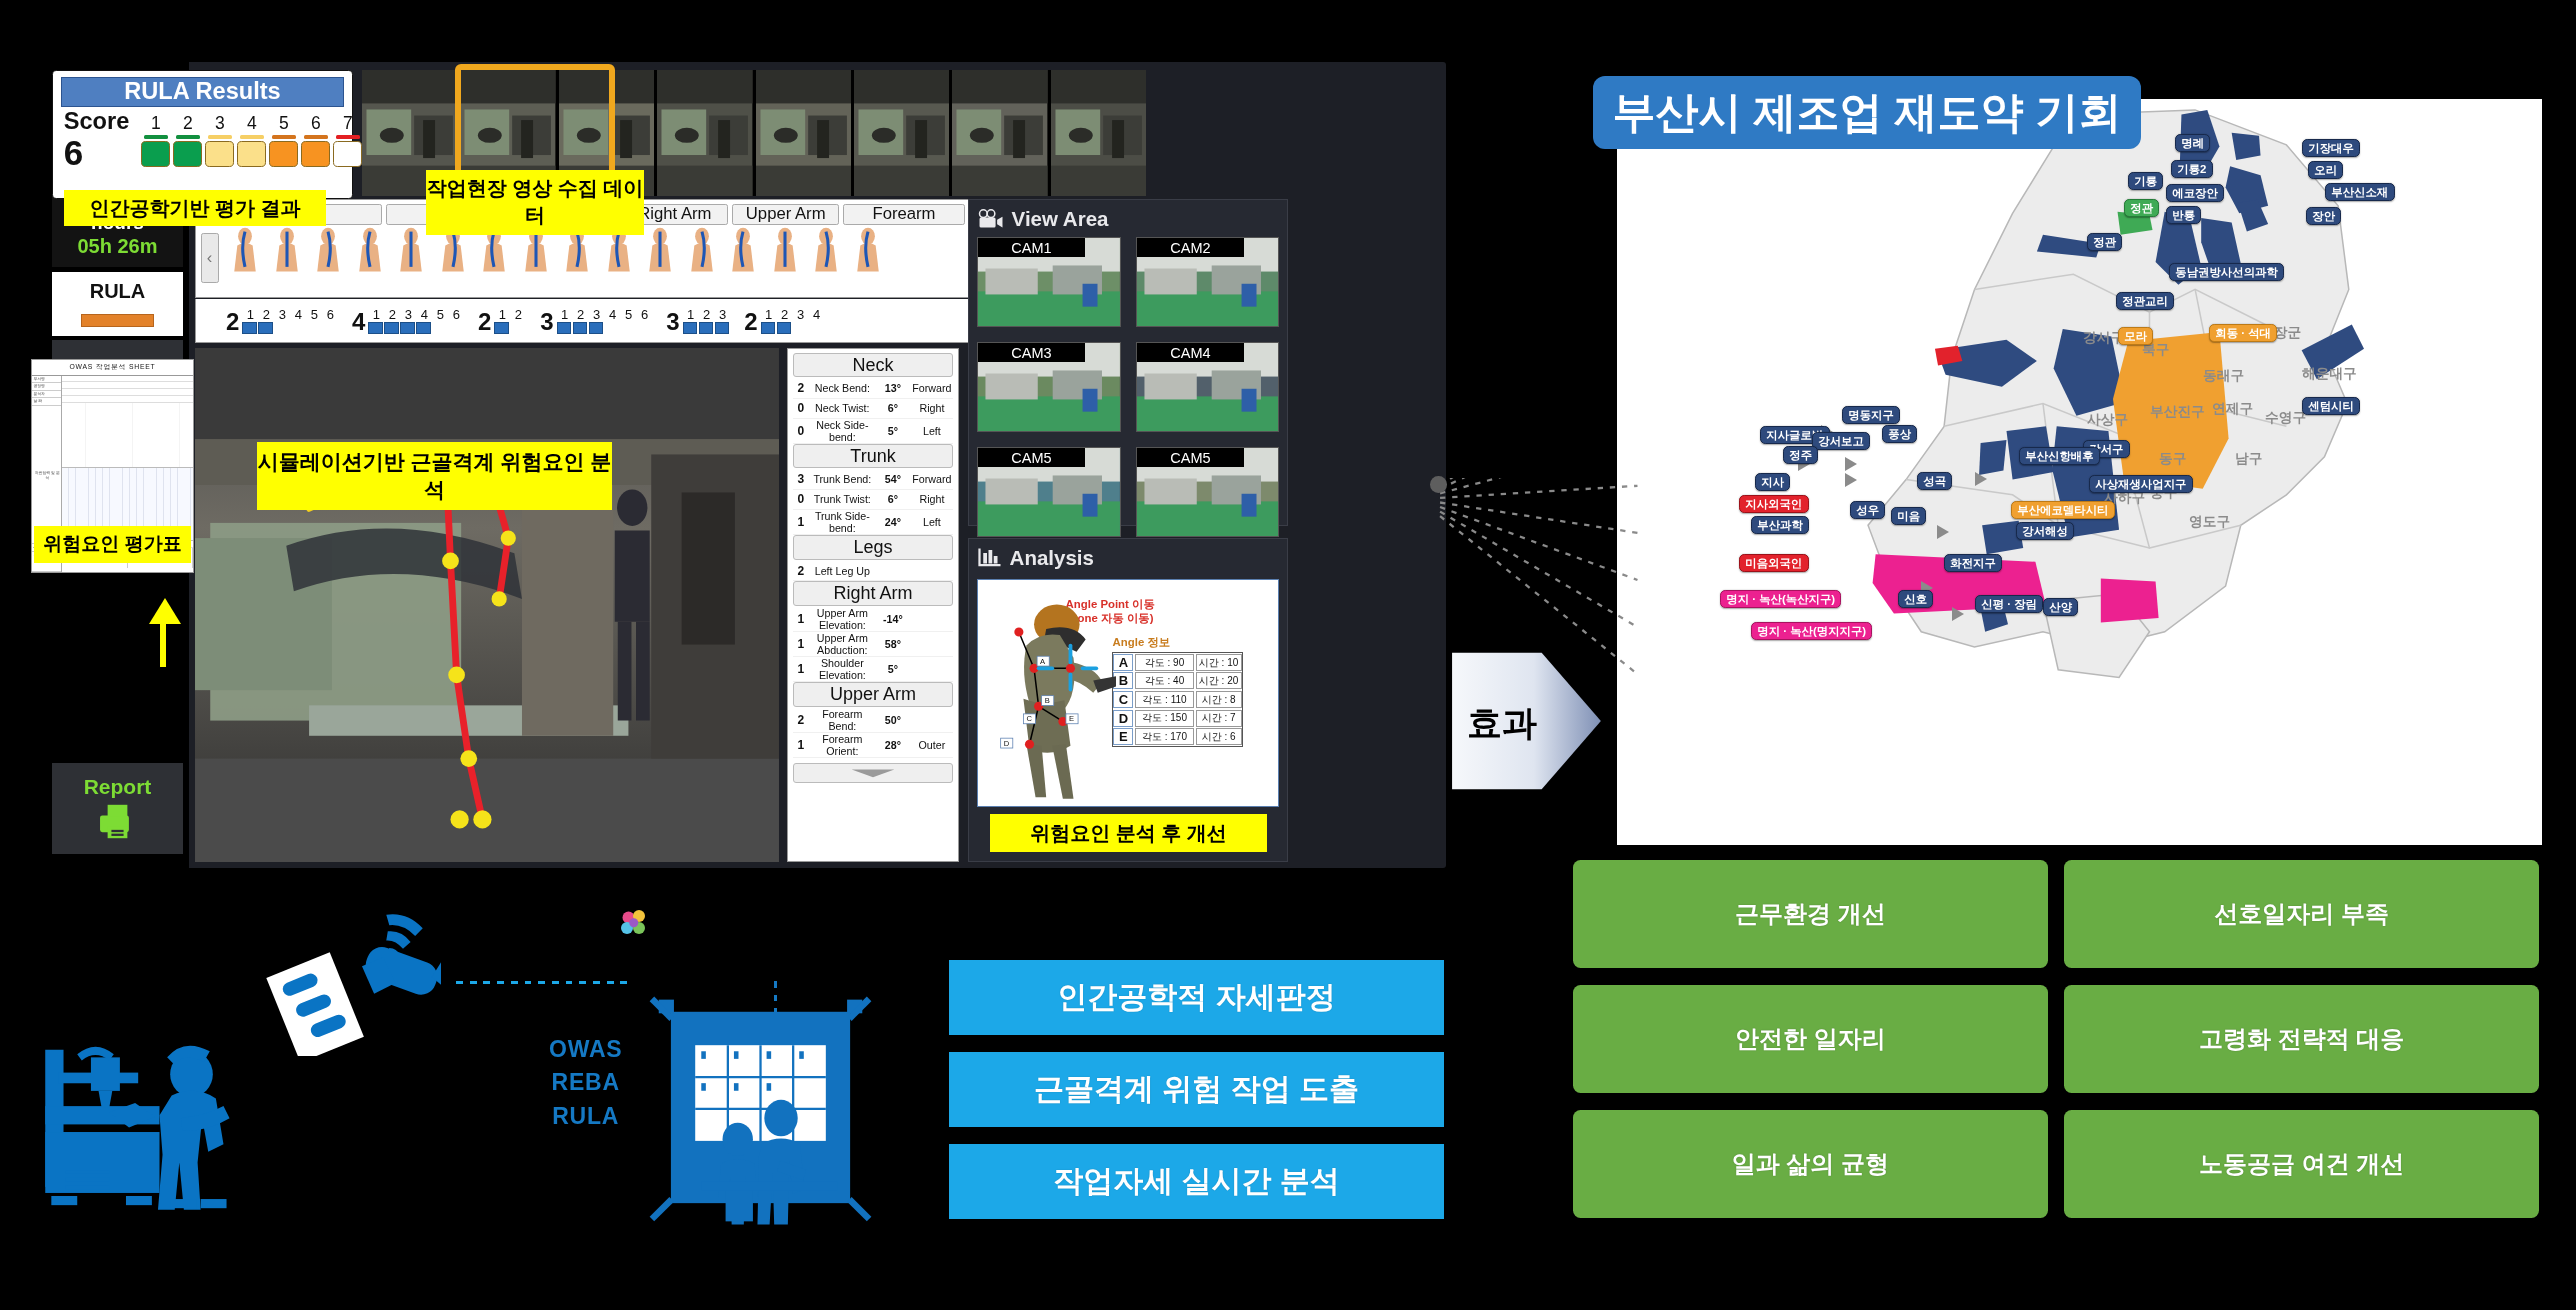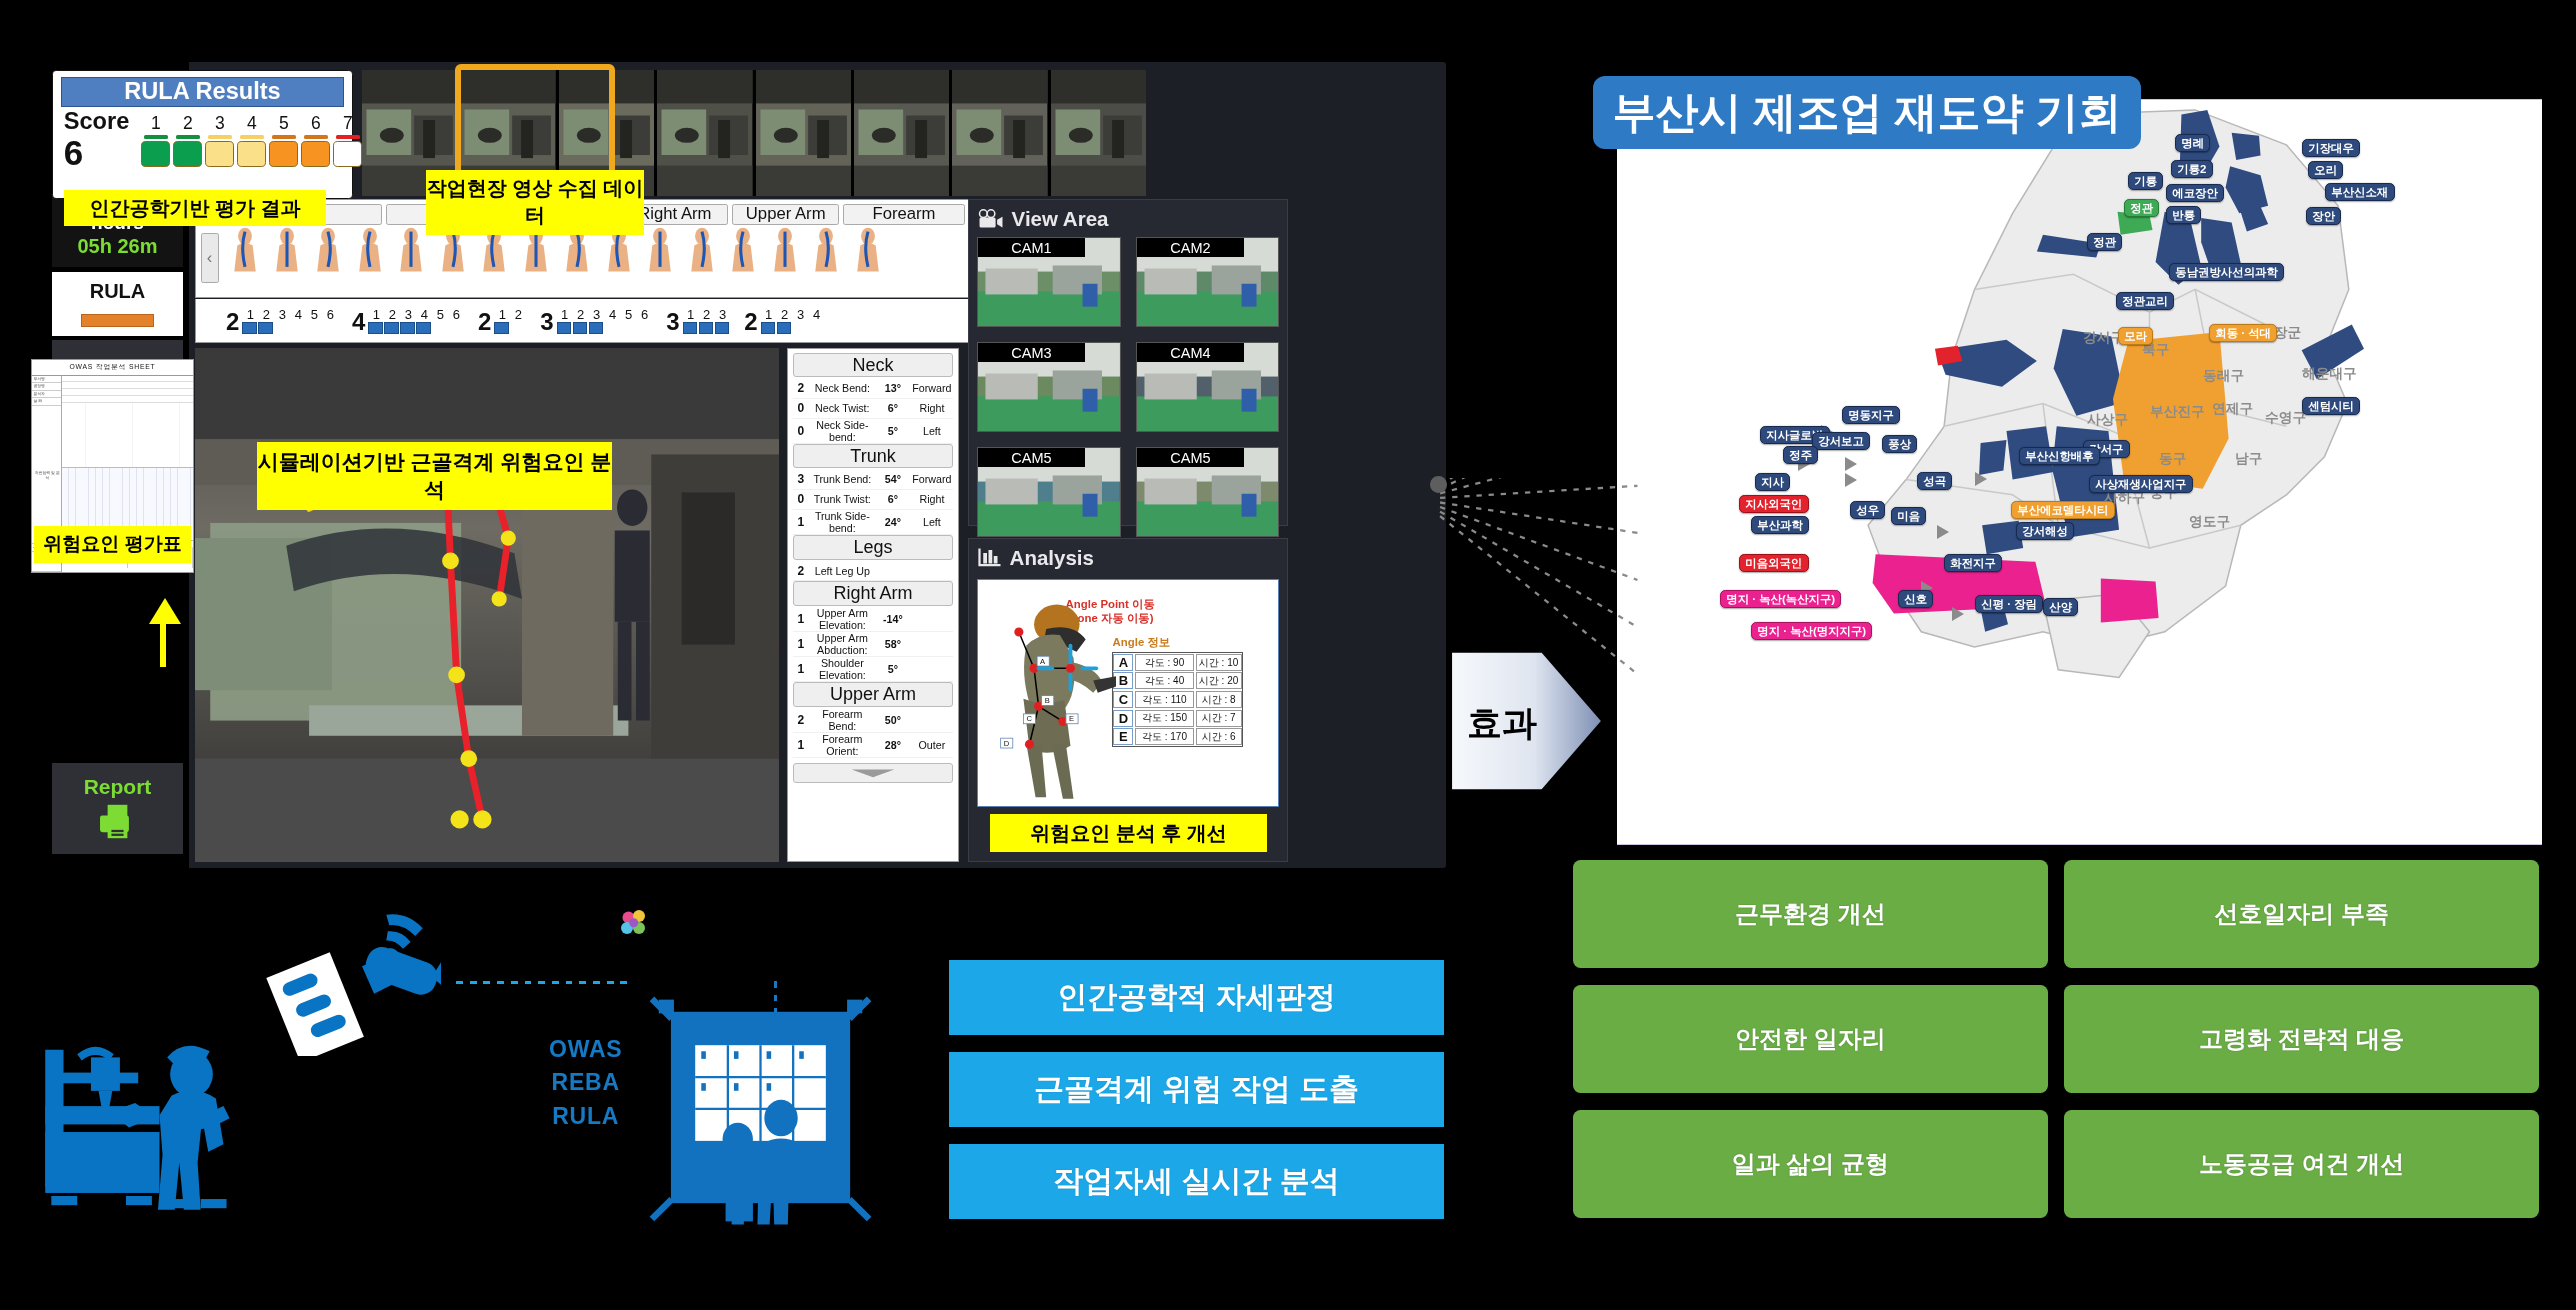--- a/index.html
+++ b/index.html
@@ -145,21 +145,21 @@
      font-size:20px; font-weight:bold; text-align:center; padding:5.3px 0; z-index:5; }
 
   
   #effect-arrow { position:absolute; left:1452px; top:639px; width:152px; height:164px; z-index:3; }
   #effect-text { position:absolute; left:1467px; top:700px; font-size:35px; font-weight:bold; color:#000; z-index:4; }
 
   
   #map-title { position:absolute; left:1593px; top:76px; width:548px; height:73px;
      background:#2f7ac4; border-radius:12px; color:#fff; font-size:43px; font-weight:bold;
      display:flex; align-items:center; justify-content:center; z-index:6; }
-  #map-panel { position:absolute; left:1617px; top:99px; width:925px; height:746px; background:#4c1d95; }
+  #map-panel { position:absolute; left:1617px; top:99px; width:925px; height:746px; background:#ffffff; }
   #map-inner { position:absolute; inset:0; overflow:hidden; }
   .mlabel { position:absolute; font-size:11.4px; font-weight:bold; color:#fff; white-space:nowrap;
      padding:1.5px 5.3px; border-radius:5.3px; line-height:1.1; z-index:5;
      box-shadow: 0 0.8px 1.5px rgba(0,0,0,.35); }
   .m-navy { background:#2e4a7d; border:0.8px solid #17294c; }
   .m-red  { background:#e2222c; border:0.8px solid #9c1119; }
   .m-org  { background:#f0a030; border:0.8px solid #bd7a16; }
   .m-pink { background:#ec2190; border:0.8px solid #a8125f; }
   .m-green{ background:#3faa55; border:0.8px solid #247c38; }
   .mgray { position:absolute; font-size:13.7px; color:#8b8b8b; font-weight:bold; white-space:nowrap; z-index:4;}
@@ -1013,21 +1013,21 @@
           <div class="mlabel m-navy" style="left: 549px; top: 107px;">반룡</div>
           <div class="mlabel m-navy" style="left: 689px; top: 108px;">장안</div>
           <div class="mlabel m-navy" style="left: 470px; top: 134px;">정관</div>
           <div class="mlabel m-navy" style="left: 552px; top: 164px;">동남권방사선의과학</div>
           <div class="mlabel m-navy" style="left: 499px; top: 193px;">정관교리</div>
           <div class="mlabel m-org" style="left: 501px; top: 228px;">모라</div>
           <div class="mlabel m-org" style="left: 592px; top: 225px;">회동 · 석대</div>
           <div class="mlabel m-navy" style="left: 225px; top: 307px;">명동지구</div>
           <div class="mlabel m-navy" style="left: 143px; top: 327px;">지사글로벌</div>
           <div class="mlabel m-navy" style="left: 195px; top: 333px;">강서보고</div>
-          <div class="mlabel m-navy" style="left: 265px; top: 336px;">풍상</div>
+          <div class="mlabel m-navy" style="left: 265px; top: 326px;">풍상</div>
           <div class="mlabel m-navy" style="left: 466px; top: 341px;">강서구</div>
           <div class="mlabel m-navy" style="left: 166px; top: 347px;">정주</div>
           <div class="mlabel m-navy" style="left: 402px; top: 348px;">부산신항배후</div>
           <div class="mlabel m-navy" style="left: 138px; top: 374px;">지사</div>
           <div class="mlabel m-navy" style="left: 300px; top: 373px;">성곡</div>
           <div class="mlabel m-navy" style="left: 472px; top: 376px;">사상재생사업지구</div>
           <div class="mlabel m-red" style="left: 122px; top: 396px;">지사외국인</div>
           <div class="mlabel m-navy" style="left: 233px; top: 402px;">성우</div>
           <div class="mlabel m-navy" style="left: 274px; top: 408px;">미음</div>
           <div class="mlabel m-org" style="left: 394px; top: 402px;">부산에코델타시티</div>

